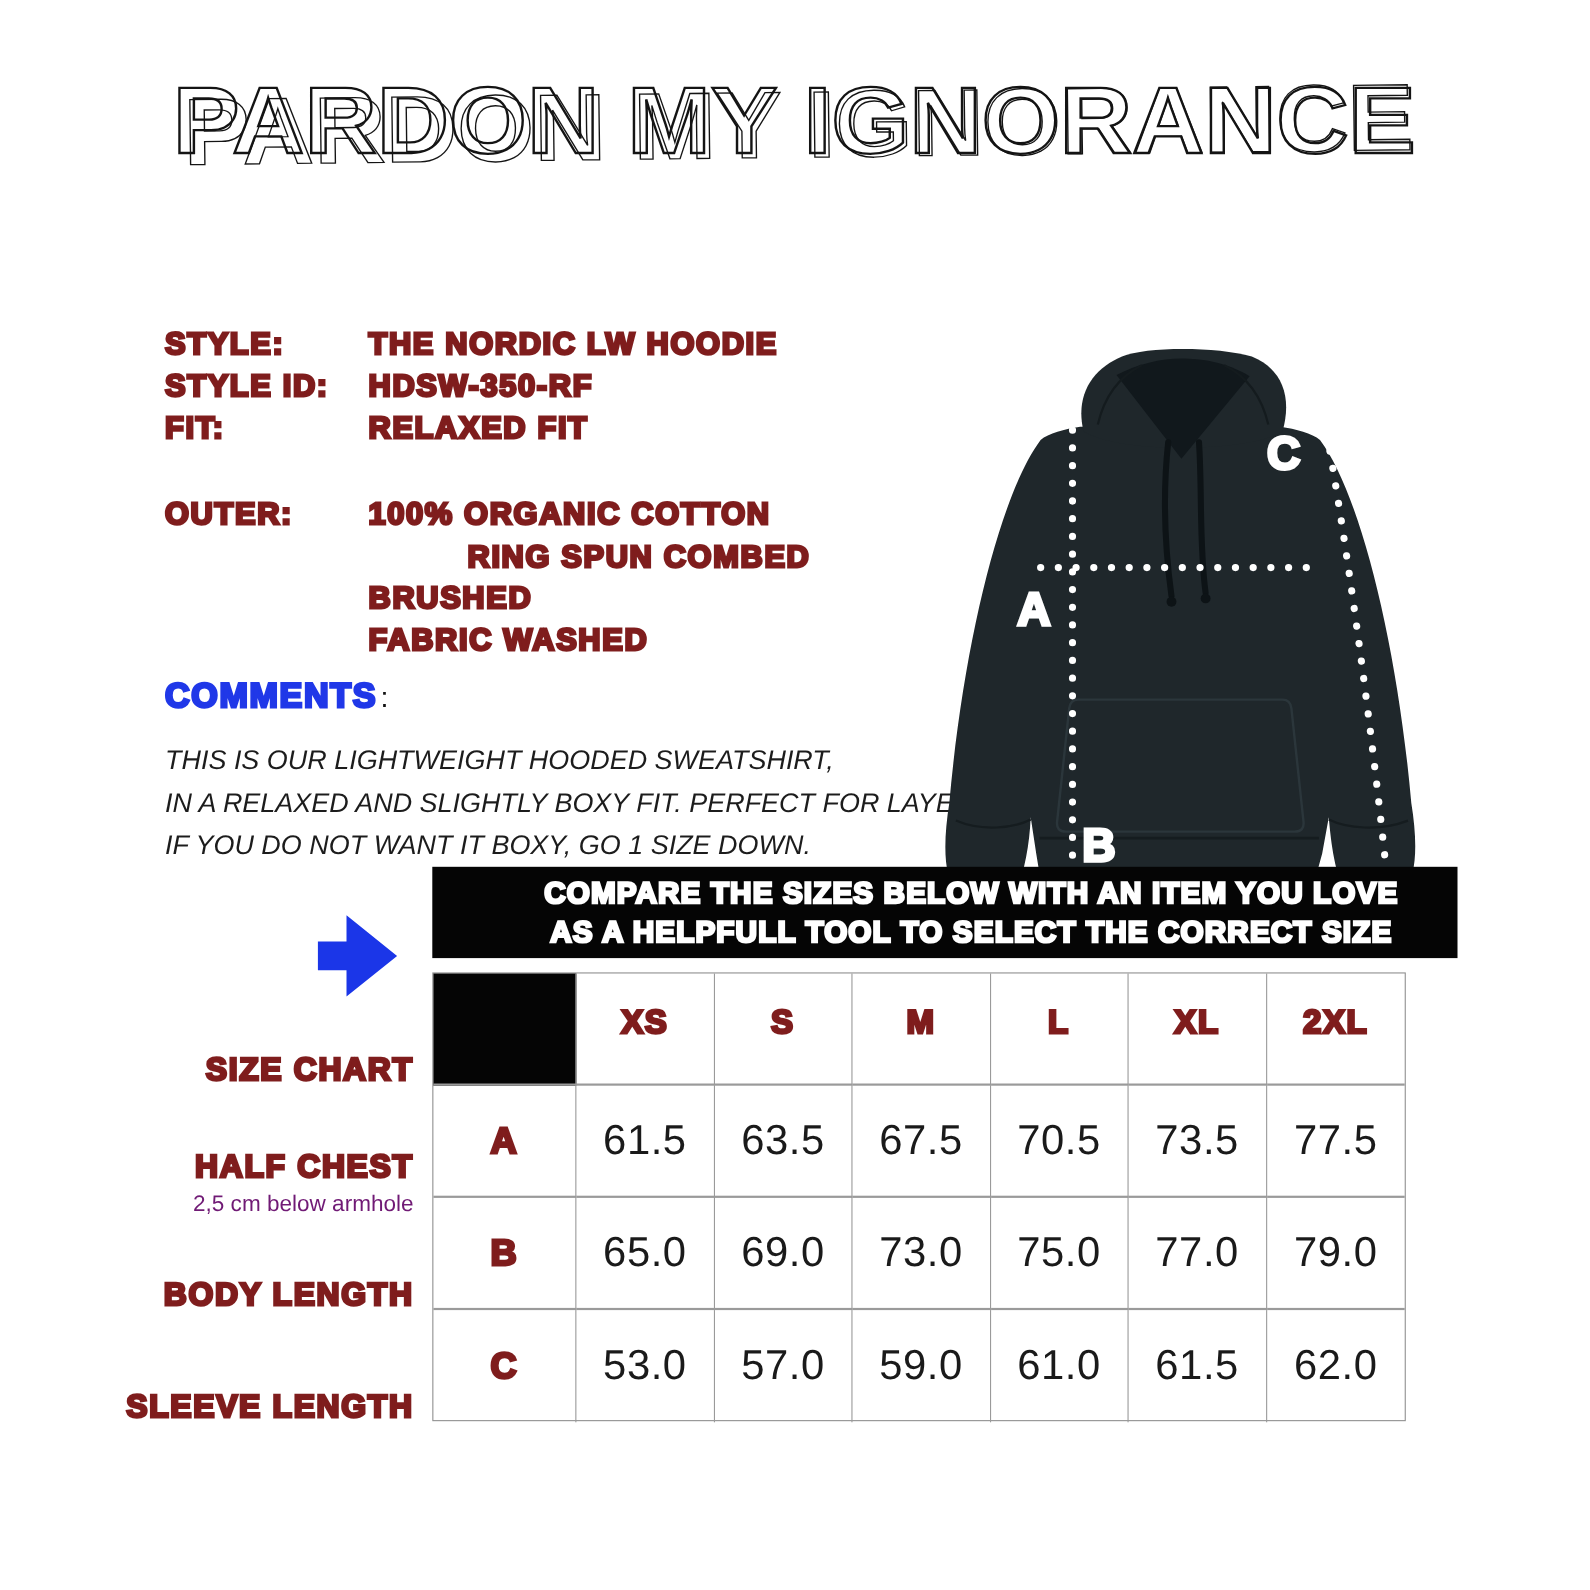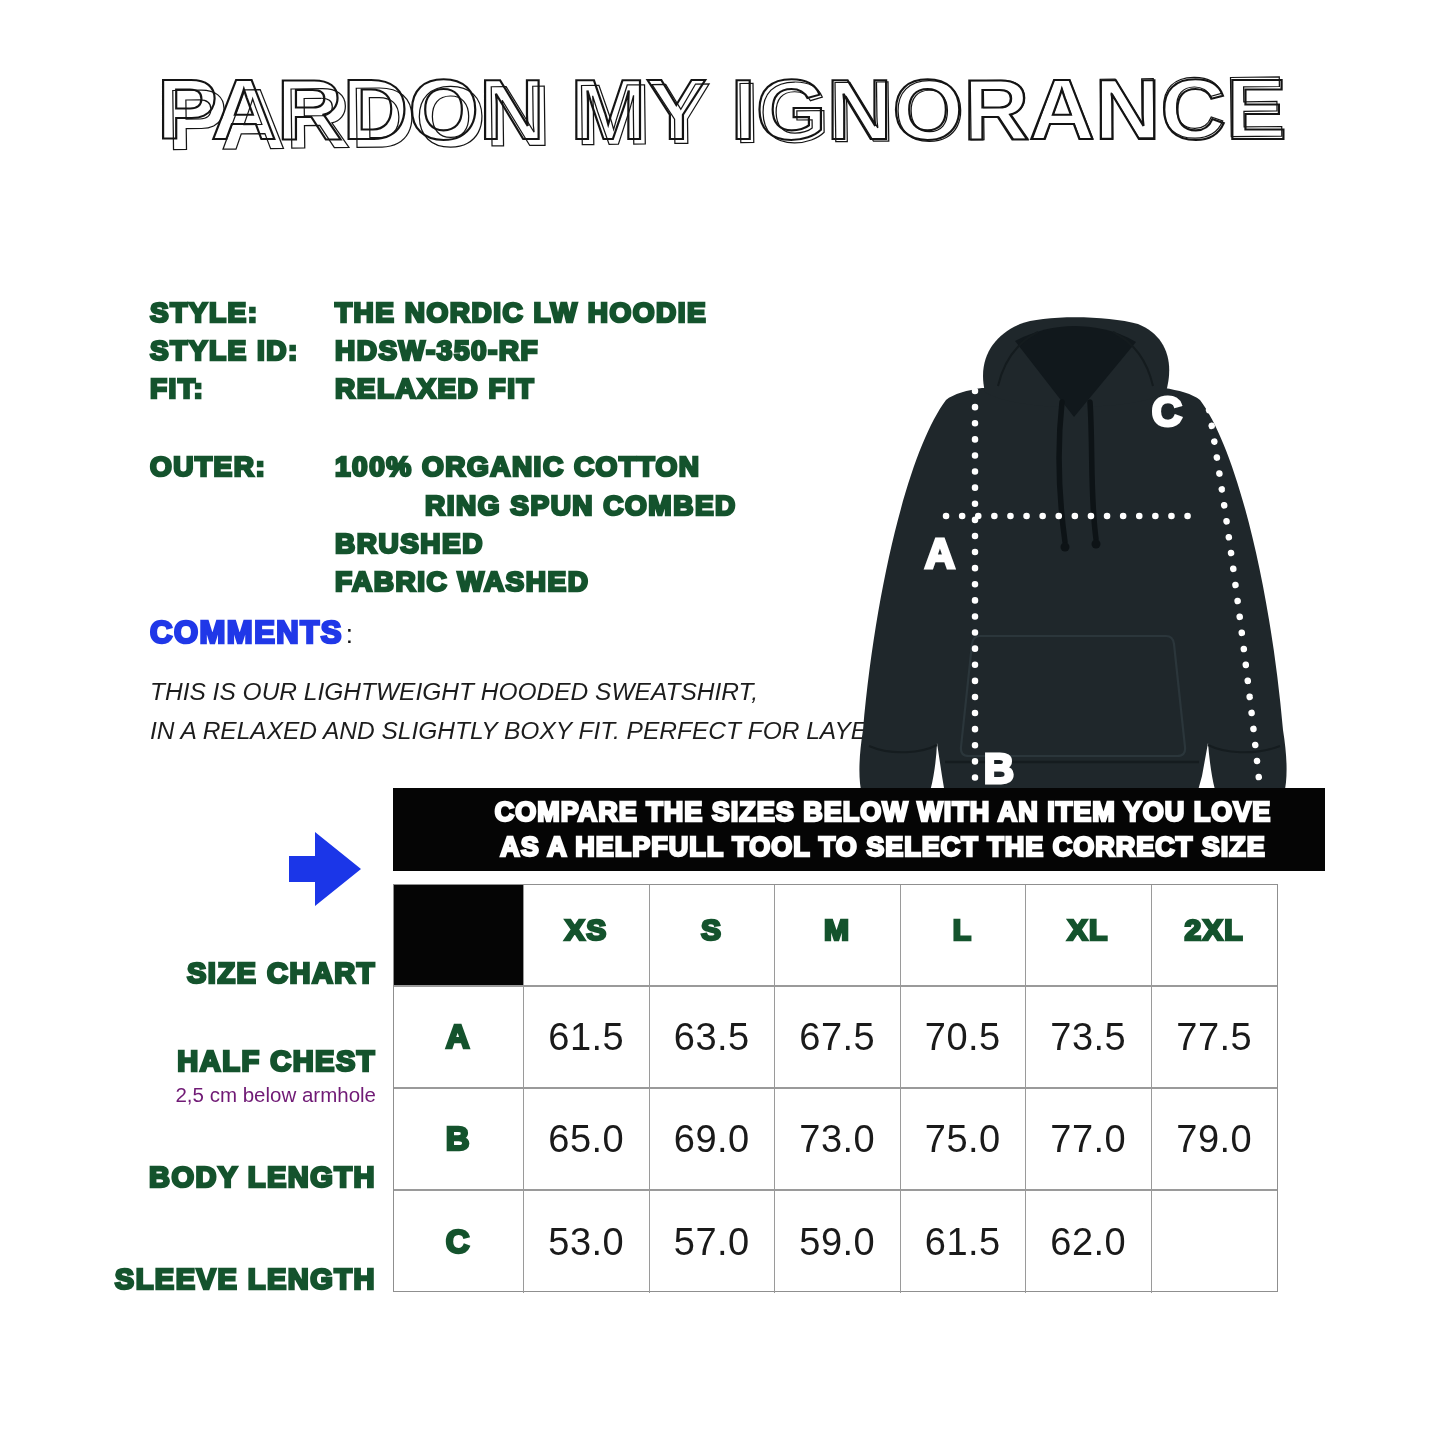--- a/index.html
+++ b/index.html
@@ -1,21 +1,21 @@
 <!DOCTYPE html>
 <html><head>
 <meta charset="utf-8">
 <style>
   html,body{margin:0;padding:0;background:#fff;}
   .page{position:relative;width:1445px;height:1445px;background:#ffffff;overflow:hidden;
         font-family:"Liberation Sans",sans-serif;}
 
   
   .bubble{font-family:"Liberation Sans",sans-serif;font-weight:700;
-          -webkit-text-stroke:2.6px currentColor;letter-spacing:1.5px;color:#14532d;}
+          -webkit-text-stroke:2.6px currentColor;letter-spacing:1.5px;color:#7f1d1d;}
   .bubble.white{color:#ffffff;}
   .bubble.blue{color:#2038e8;}
 
   .logo{position:absolute;left:120px;top:55px;width:1205px;height:118px;}
 
   .spec-row{position:absolute;left:150px;display:flex;align-items:flex-start;}
   .spec-label{width:185px;font-size:28px;line-height:34px;}
   .spec-value{font-size:28px;line-height:34px;white-space:nowrap;}
   .indent2{margin-left:90px;}
 
@@ -95,20 +95,21 @@
   </div>
 
   <div class="comments">
     <div class="comments-head">
       <span class="comments-label bubble blue">COMMENTS</span>
       <span class="comments-colon">:</span>
     </div>
     <div class="comments-body">
       <div>THIS IS OUR LIGHTWEIGHT HOODED SWEATSHIRT,</div>
       <div>IN A RELAXED AND SLIGHTLY BOXY FIT. PERFECT FOR LAYERING.</div>
+      <div>IF YOU DO NOT WANT IT BOXY, GO 1 SIZE DOWN.</div>
     </div>
   </div>
 
   <svg class="hoodie" viewBox="0 0 445 560">
 
     <path fill="#1f272b" d="M130,90 C116,92 101,96 94,102 C58,150 24,285 11,432 C5,470 6,500 18,513
          C34,527 60,528 71,513 C79,497 84,470 85,445 L90,478 L93,496 L345,496 L350,478 L356,445
          C358,470 362,497 371,513 C382,528 408,527 424,513 C436,499 437,469 431,432
          C418,285 384,150 348,102 C341,96 326,92 312,90 Z"></path>
 
@@ -172,20 +173,21 @@
     <div class="cell num">69.0</div>
     <div class="cell num">73.0</div>
     <div class="cell num">75.0</div>
     <div class="cell num">77.0</div>
     <div class="cell num">79.0</div>
 
     <div class="cell marker bubble lastrow">C</div>
     <div class="cell num lastrow">53.0</div>
     <div class="cell num lastrow">57.0</div>
     <div class="cell num lastrow">59.0</div>
+    <div class="cell num lastrow">61.0</div>
     <div class="cell num lastrow">61.5</div>
     <div class="cell num lastrow">62.0</div>
   </div>
 
   <div class="row-label" style="top:922px">
     <div class="main bubble">SIZE CHART</div>
   </div>
   <div class="row-label" style="top:1024px">
     <div class="main bubble">HALF CHEST</div>
     <div class="sub">2,5 cm below armhole</div>

